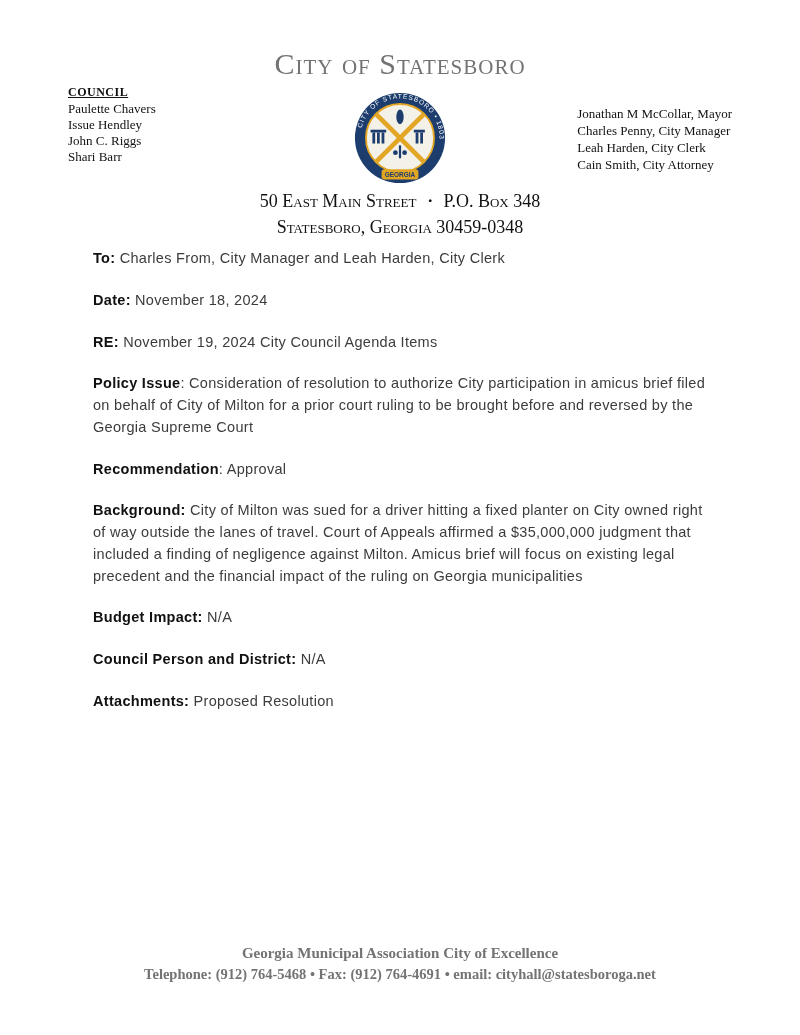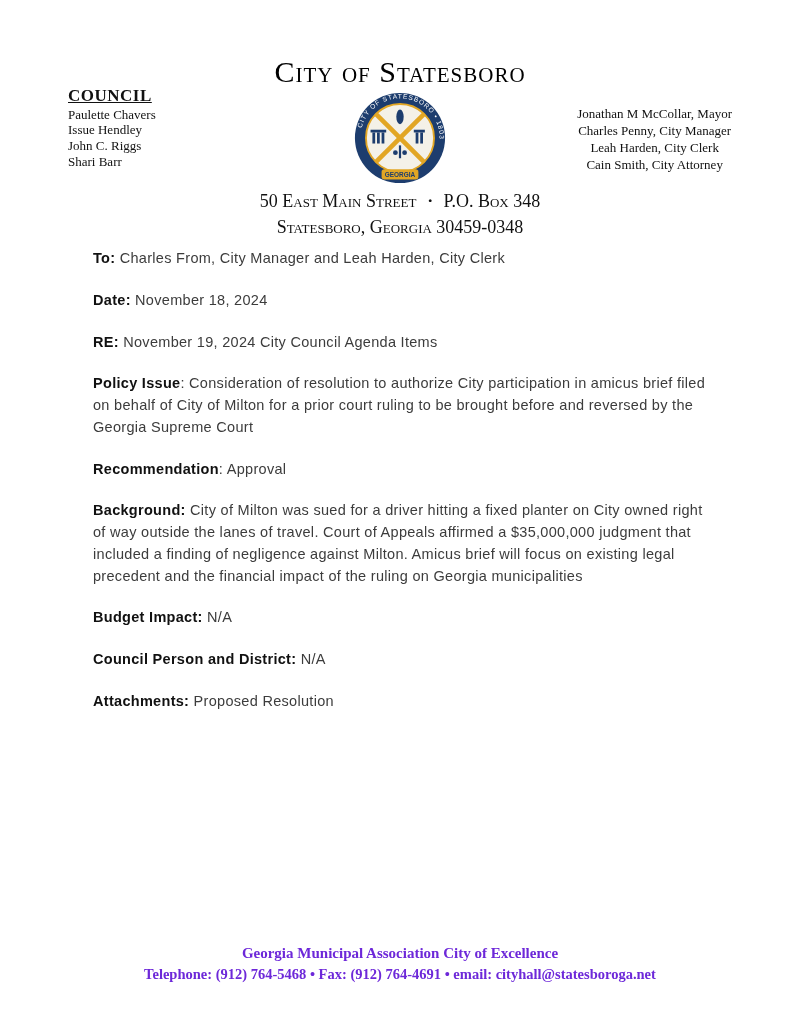--- a/index.html
+++ b/index.html
@@ -7,39 +7,39 @@
   body {
     width:800px; height:1035px; position:relative;
     font-family:"Liberation Serif", serif;
     color:#1a1a1a;
     overflow:hidden;
   }
   .page { position:absolute; inset:0; background:#fff; }
 
   
   .doc-title {
-    position:absolute; top:55px; left:0; width:100%;
+    position:absolute; top:47px; left:0; width:100%;
     text-align:center;
     font-family:"Liberation Serif", serif;
     font-variant:small-caps;
-    font-size:30px; letter-spacing:1px; color:#000000;
+    font-size:30px; letter-spacing:1px; color:#737373;
   }
   .council-block {
     position:absolute; top:86px; left:68px;
     font-size:13px; line-height:1.15; color:#111;
   }
   .council-label {
     font-weight:bold; letter-spacing:0.5px;
     text-decoration:underline;
-    font-size:17px; margin-bottom:2px;
+    font-size:12px; margin-bottom:2px;
   }
   .council-member { margin-top:1px; }
   .officials-block {
     position:absolute; top:106px; right:68px;
-    text-align:center; font-size:13px; line-height:1.3; color:#111;
+    text-align:left; font-size:13px; line-height:1.3; color:#111;
   }
   .seal-wrap {
     position:absolute; top:92px; left:0; width:100%;
     display:flex; justify-content:center;
   }
   .address-block {
     position:absolute; top:188px; left:0; width:100%;
     text-align:center; font-variant:small-caps;
     font-size:18px; line-height:1.45; color:#111;
   }
@@ -50,21 +50,21 @@
     font-family:"Liberation Sans", sans-serif;
     font-size:14.5px; line-height:1.5; color:#3c3c3c;
     letter-spacing:0.3px;
   }
   .memo p { margin-bottom:20px; }
   .memo .lbl { font-weight:bold; color:#111; }
 
   
   .footer {
     position:absolute; bottom:52px; left:0; width:100%;
-    text-align:center; color:#6d28d9;
+    text-align:center; color:#737373;
   }
   .footer-line1 {
     font-family:"Liberation Serif", serif;
     font-weight:bold; font-size:15px; margin-bottom:4px;
   }
   .footer-line2 {
     font-family:"Liberation Serif", serif;
     font-size:14.5px;
     font-weight:bold;
   }

